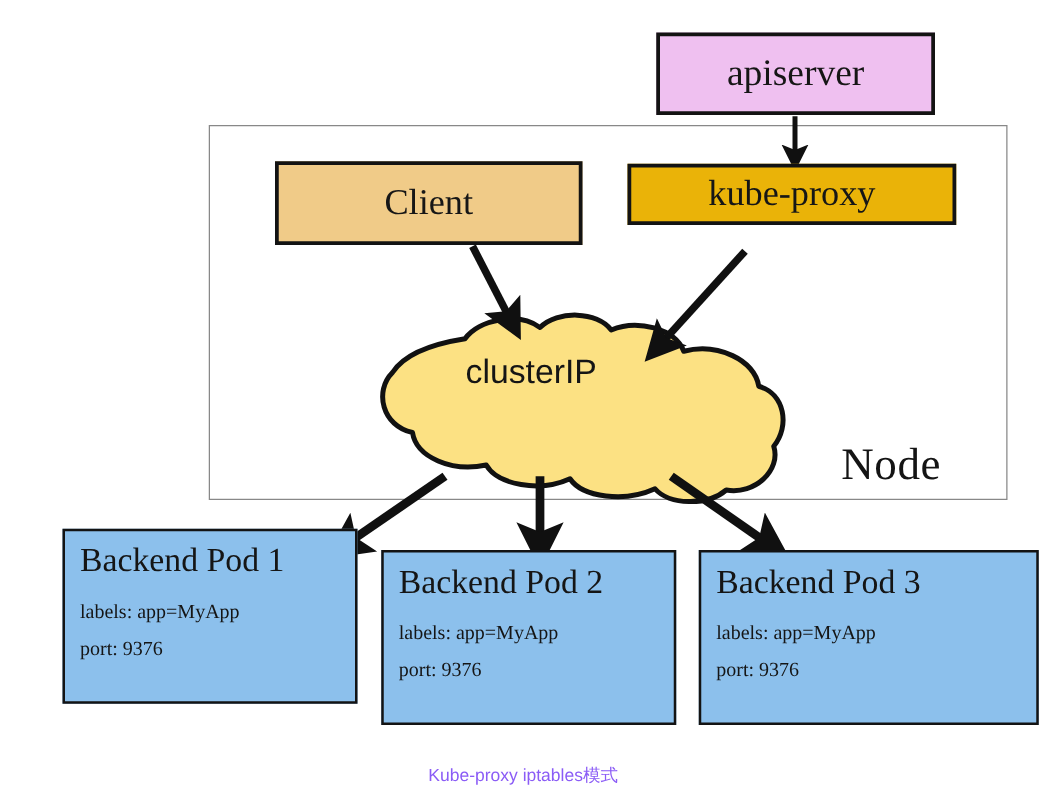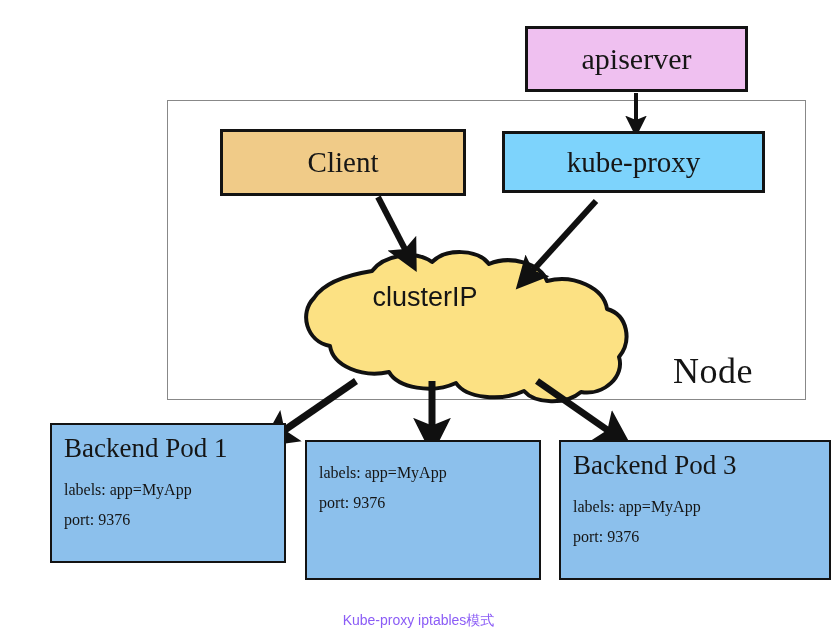--- a/index.html
+++ b/index.html
@@ -68,22 +68,22 @@
     top: 129px;
     width: 246px;
     height: 67px;
     background: #F0CB88;
     font-size: 29px;
   }
   #kubeproxy-box {
     left: 502px;
     top: 131px;
     width: 263px;
-    height: 62px;
-    background: #7dd3fc;
+    height: 49px;
+    background: #eab308;
     font-size: 29px;
   }
   .pod-box {
     position: absolute;
     box-sizing: border-box;
     border: 2px solid #131313;
     background: #8CC0EC;
     padding: 6px 10px 0 12px;
     font-family: "Liberation Serif", serif;
     color: #151515;
@@ -186,20 +186,21 @@
     <div>clusterIP</div>
   </div>
 
   <div class="pod-box" id="pod-1">
     <div class="pod-title">Backend Pod 1</div>
     <div class="pod-meta">labels: app=MyApp</div>
     <div class="pod-meta" style="margin-top:0">port: 9376</div>
   </div>
 
   <div class="pod-box" id="pod-2">
+    <div class="pod-title">Backend Pod 2</div>
     <div class="pod-meta">labels: app=MyApp</div>
     <div class="pod-meta" style="margin-top:0">port: 9376</div>
   </div>
 
   <div class="pod-box" id="pod-3">
     <div class="pod-title">Backend Pod 3</div>
     <div class="pod-meta">labels: app=MyApp</div>
     <div class="pod-meta" style="margin-top:0">port: 9376</div>
   </div>
 

